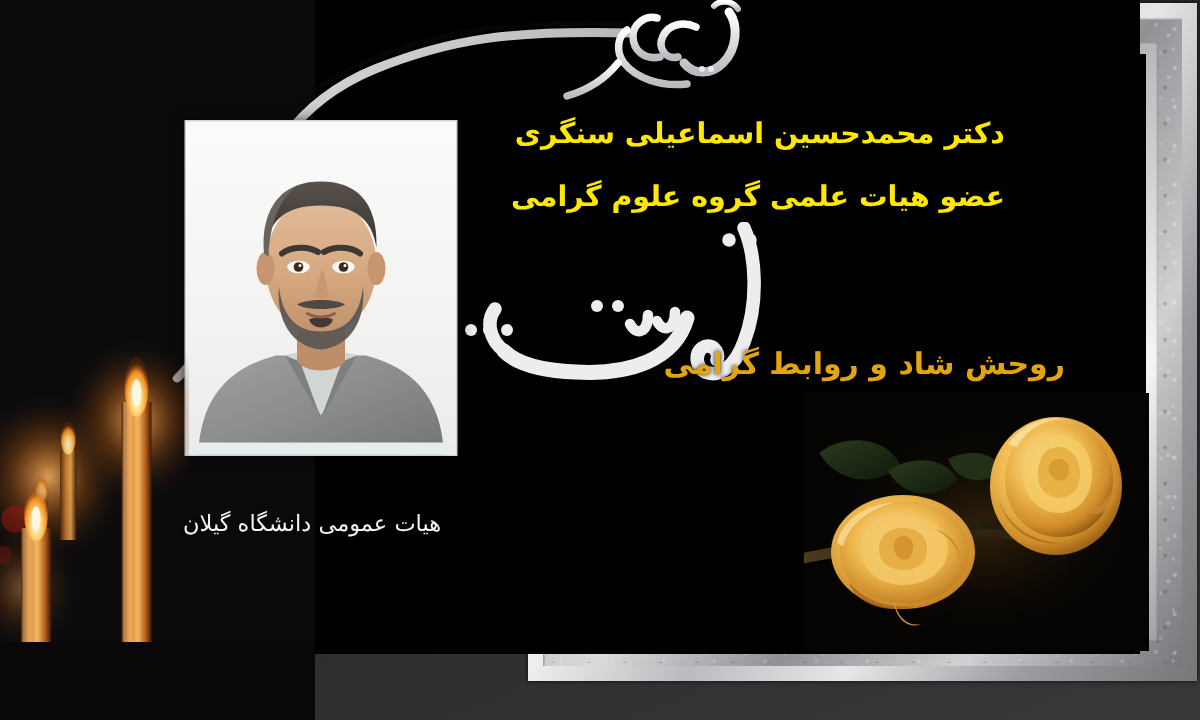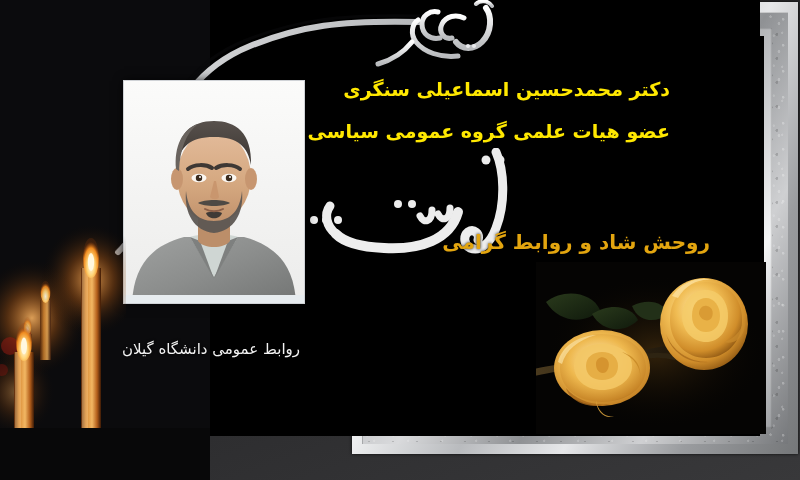--- a/index.html
+++ b/index.html
@@ -467,21 +467,21 @@
 
       <path d="M40,72 C42,84 50,90 58,88 C50,92 40,84 40,72 Z" fill="#e3a93f" opacity=".85"></path>
     </g>
 
     <rect width="230" height="172" fill="none"></rect>
     <path d="M0,0 H230 V172 H0 Z" fill="none"></path>
   </svg>
 
   <div class="txt line-name">دکتر محمدحسین اسماعیلی سنگری</div>
 
-  <div class="txt line-role">عضو هیات علمی گروه عمومی سیاسی</div>
+  <div class="txt line-role">عضو هیات علمی گروه علوم گرامی</div>
 
   <div class="txt line-blessing">روحش شاد و روابط گرامی</div>
 
-  <div class="txt line-signature">روابط عمومی دانشگاه گیلان</div>
+  <div class="txt line-signature">هیات عمومی دانشگاه گیلان</div>
 
   <div class="left-bottom-black"></div>
 
 </div>
 
 </body></html>

